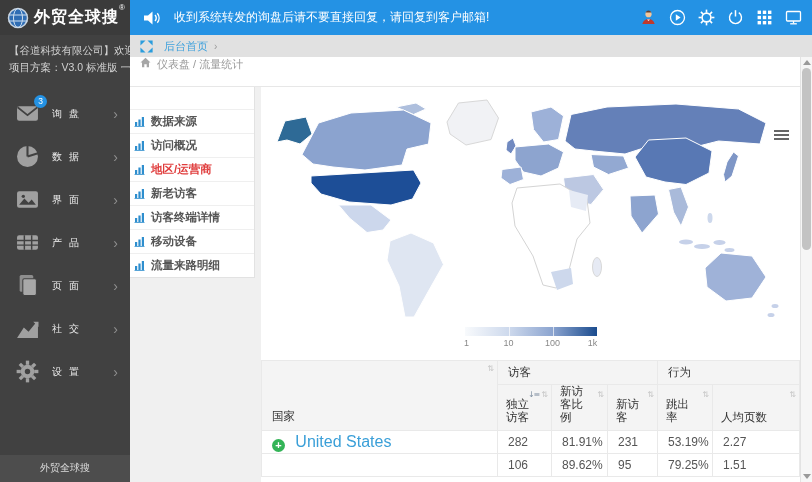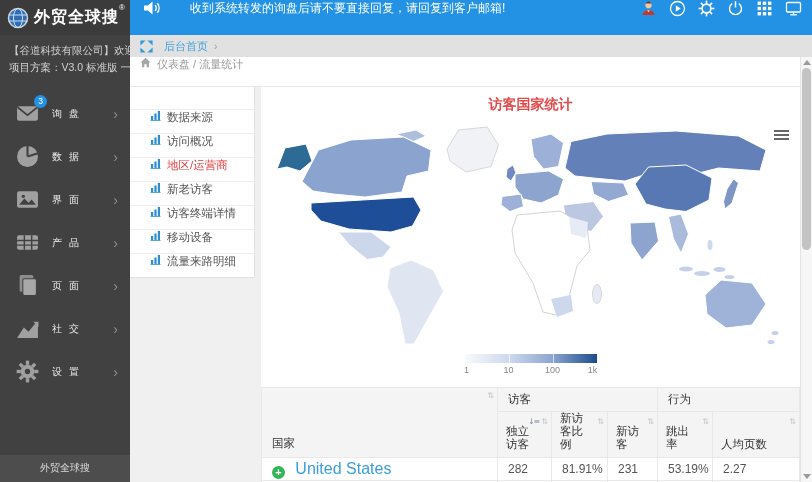--- a/index.html
+++ b/index.html
@@ -5,21 +5,21 @@
   * { margin:0; padding:0; box-sizing:border-box; }
   body { background:#888; font-family:"Liberation Sans","DejaVu Sans",sans-serif; }
   .app { position:relative; width:812px; height:482px; overflow:hidden; background:#f0f0f0; }
 
   
   .logo-block { position:absolute; left:0; top:0; width:130px; height:35px; background:#3b3b3b;
     display:flex; align-items:center; padding-left:7px; }
   .logo-text { color:#fff; font-size:16px; font-weight:bold; letter-spacing:1px; margin-left:5px; white-space:nowrap; }
   .reg { color:#fff; font-size:8px; align-self:flex-start; margin-top:3px; }
   .topbar { position:absolute; left:130px; top:0; right:0; height:35px; background:#2492e4;
-    display:flex; align-items:flex-start;gap:16px; }
+    display:flex; align-items:center; }
   .notice { color:#fff; font-size:12px; margin-left:13px; white-space:nowrap; }
   .topbar-icons { margin-left:auto; display:flex; align-items:center; gap:12px; margin-right:10px; }
   .tb-icon { width:17px; height:17px; display:flex; cursor:pointer; }
   .speaker-wrap { margin-left:13px; display:flex; }
 
   
   .sidebar { position:absolute; left:0; top:35px; width:130px; bottom:0; background:#414141; }
   .welcome { padding:7px 9px 0; color:#d2d2d2; font-size:10.5px; line-height:17px; white-space:nowrap; }
   .side-menu { margin-top:16px; }
   .side-item { height:43px; display:flex; align-items:center; padding:0 12px 0 16px; cursor:pointer; }
@@ -38,22 +38,22 @@
   .crumb-link { color:#3da0dc; font-size:11px; margin-left:10px; text-decoration:none; cursor:pointer; }
   .crumb-sep { color:#9a9a9a; font-size:10px; margin-left:6px; }
   .whitebar { position:absolute; left:130px; top:57px; right:12px; height:30px; background:#fff;
     border-bottom:1px solid #e7e7e7; display:flex; color:#999; font-size:11px; }
   .whitebar .home { margin-left:10px; display:flex; }
   .whitebar span.txt { margin-left:6px; }
 
   
   .submenu-card { position:absolute; left:130px; top:87px; width:125px; background:#fff;
     border-right:1px solid #e2e2e2; border-bottom:1px solid #e2e2e2; padding-top:22px; }
-  .sub-item { height:24px; display:flex; align-items:flex-start; border-top:1px solid #efefef;
-    padding-left:20px; font-size:11.5px; color:#555; cursor:pointer; white-space:nowrap; }
+  .sub-item { height:24px; display:flex; align-items:center; border-top:1px solid #efefef;
+    padding-left:4px; font-size:11.5px; color:#555; cursor:pointer; white-space:nowrap;font-weight:bold; }
   .sub-item .bars { margin-right:6px; display:flex; flex:none; }
   .sub-item.active { color:#e03c3c; }
 
   
   .main-card { position:absolute; left:261px; top:87px; right:12px; height:600px; background:#fff; }
   .chart-title { text-align:center; color:#e14a4a; font-size:14px; font-weight:bold; padding-top:9px; }
   .hamburger { position:absolute; right:11px; top:43px; width:15px; cursor:pointer; }
   .hamburger i { display:block; height:2px; background:#666; margin-bottom:2px; }
   .worldmap { display:block; margin:5px auto 0; width:520px; height:232px; }
   .legend { position:relative; width:132px; margin:3px auto 0; height:24px; }
@@ -377,21 +377,20 @@
             <rect x="4.4" y="3.5" width="2.2" height="6.5"></rect>
             <rect x="7.8" y="1" width="2.2" height="9"></rect>
             <rect x="0.5" y="10.2" width="10" height="0.8"></rect>
           </svg>
         </span>
       <span>流量来路明细</span>
     </div>
   </div>
 
   <div class="main-card">
-    <div class="chart-title">访客国家统计</div>
     <div class="hamburger">
         <i></i>
         <i></i>
         <i></i>
       </div>
 
     <svg class="worldmap" viewBox="0 0 1040 464" preserveAspectRatio="xMidYMid meet">
       <g stroke="#ffffff" stroke-width="2">
         <path d="M352,60 L375,22 L432,16 L455,52 L440,95 L390,106 L358,84 Z" fill="#f1f2f5" stroke="#d8d8d8"></path>
         <path d="M250,30 L290,22 L310,34 L285,45 Z" fill="#aebfdd"></path>

